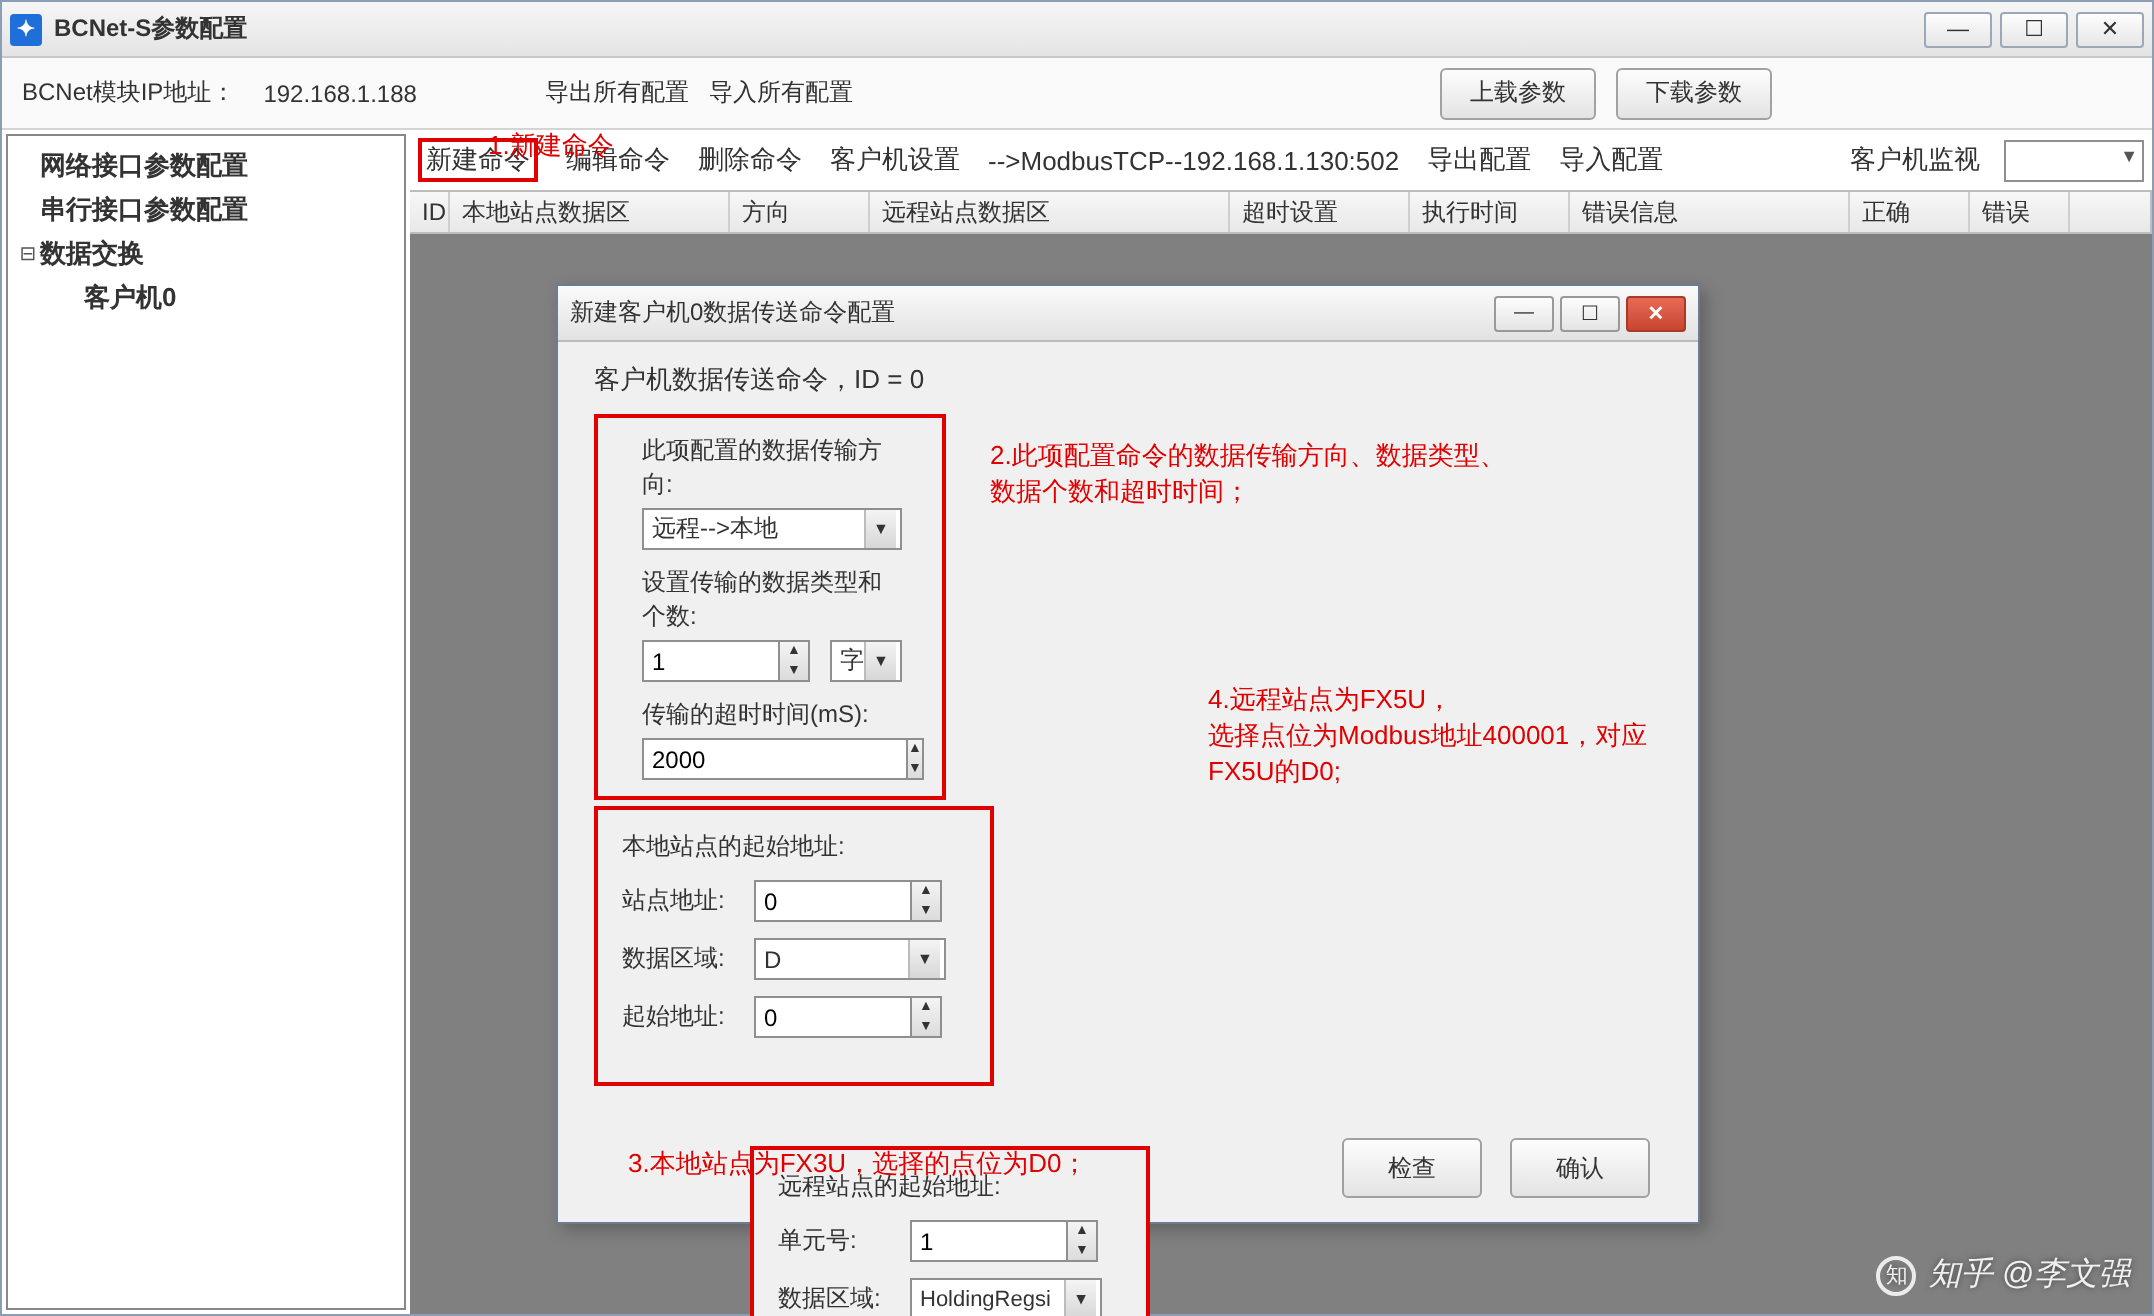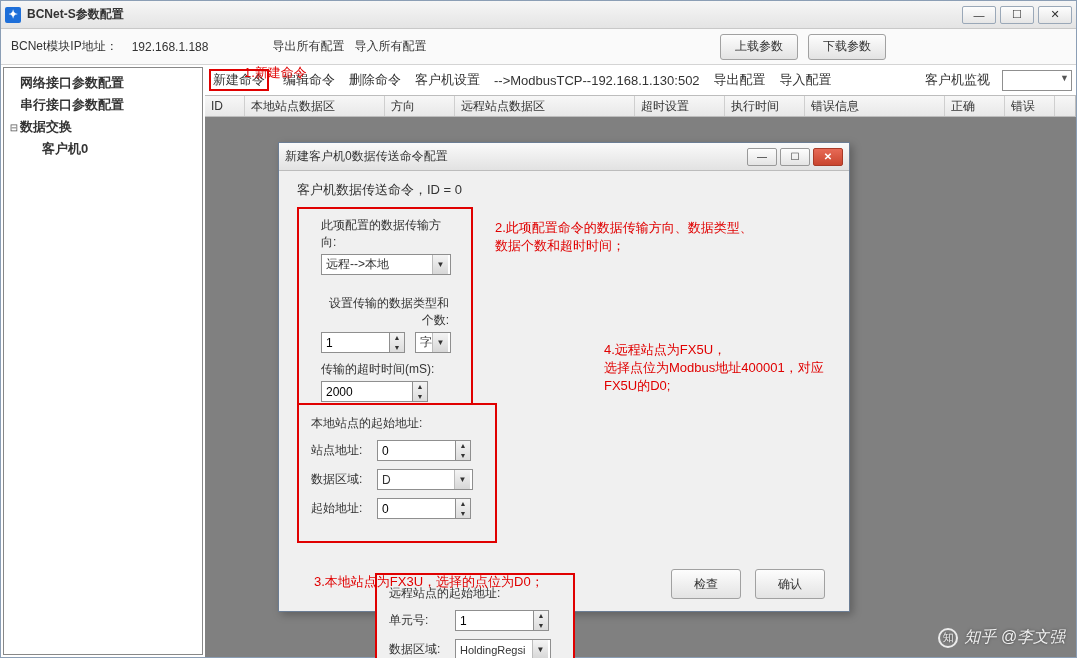--- a/index.html
+++ b/index.html
@@ -132,21 +132,21 @@
 .col-header {
   display: flex;
   background: linear-gradient(#f7f7f7,#e8e8e8);
   border: 1px solid #bdbdbd;
   border-left: none;
   height: 22px;
   align-items: center;
   font-size: 12px;
 }
 .col-header > div { padding: 0 6px; border-right: 1px solid #cfcfcf; height:100%; display:flex; align-items:center;}
-.c-id{width:40px;} .c-a{width:140px;} .c-b{width:70px;} .c-c{width:180px;}
+.c-id{width:20px;} .c-a{width:140px;} .c-b{width:70px;} .c-c{width:180px;}
 .c-d{width:90px;} .c-e{width:80px;} .c-f{width:140px;} .c-g{width:60px;} .c-h{width:50px;}
 
 
 .grid-body { flex:1; background:#808080; }
 
 
 .dialog-wrap {
   position: absolute;
   left: 278px; top: 142px;
   width: 572px; height: 470px;
@@ -328,37 +328,37 @@
 
   <div class="dlg-body">
     <div class="caption">客户机数据传送命令，ID = 0</div>
 
     <div class="group-box red-box top-group">
       <div class="lab">此项配置的数据传输方向:</div>
       <div class="sel" style="width:130px;">
         <span>远程--&gt;本地</span>
       </div>
 
-      <div class="lab" style="margin-top:20px;text-align:right;">设置传输的数据类型和个数:</div>
+      <div class="lab" style="margin-top:8px;">设置传输的数据类型和个数:</div>
       <div style="display:flex;gap:10px;">
         <div class="spin" style="width:86px;">
           <input class="inp" style="width: 68px;" value="1">
           <span class="arrows">
               <span>▲</span>
               <span>▼</span>
             </span>
         </div>
         <div class="sel" style="width:44px;">
             <span>字</span>
           </div>
       </div>
 
       <div class="lab" style="margin-top:8px;">传输的超时时间(mS):</div>
       <div class="spin" style="width:130px;">
-        <input class="inp" style="width: 91px;" value="2000">
+        <input class="inp" style="width: 132px;" value="2000">
         <span class="arrows">
             <span>▲</span>
             <span>▼</span>
           </span>
       </div>
     </div>
 
     <div class="note note2">2.此项配置命令的数据传输方向、数据类型、数据个数和超时时间；</div>
 
     <div class="note note4" style="white-space:pre-line;">4.远程站点为FX5U，

